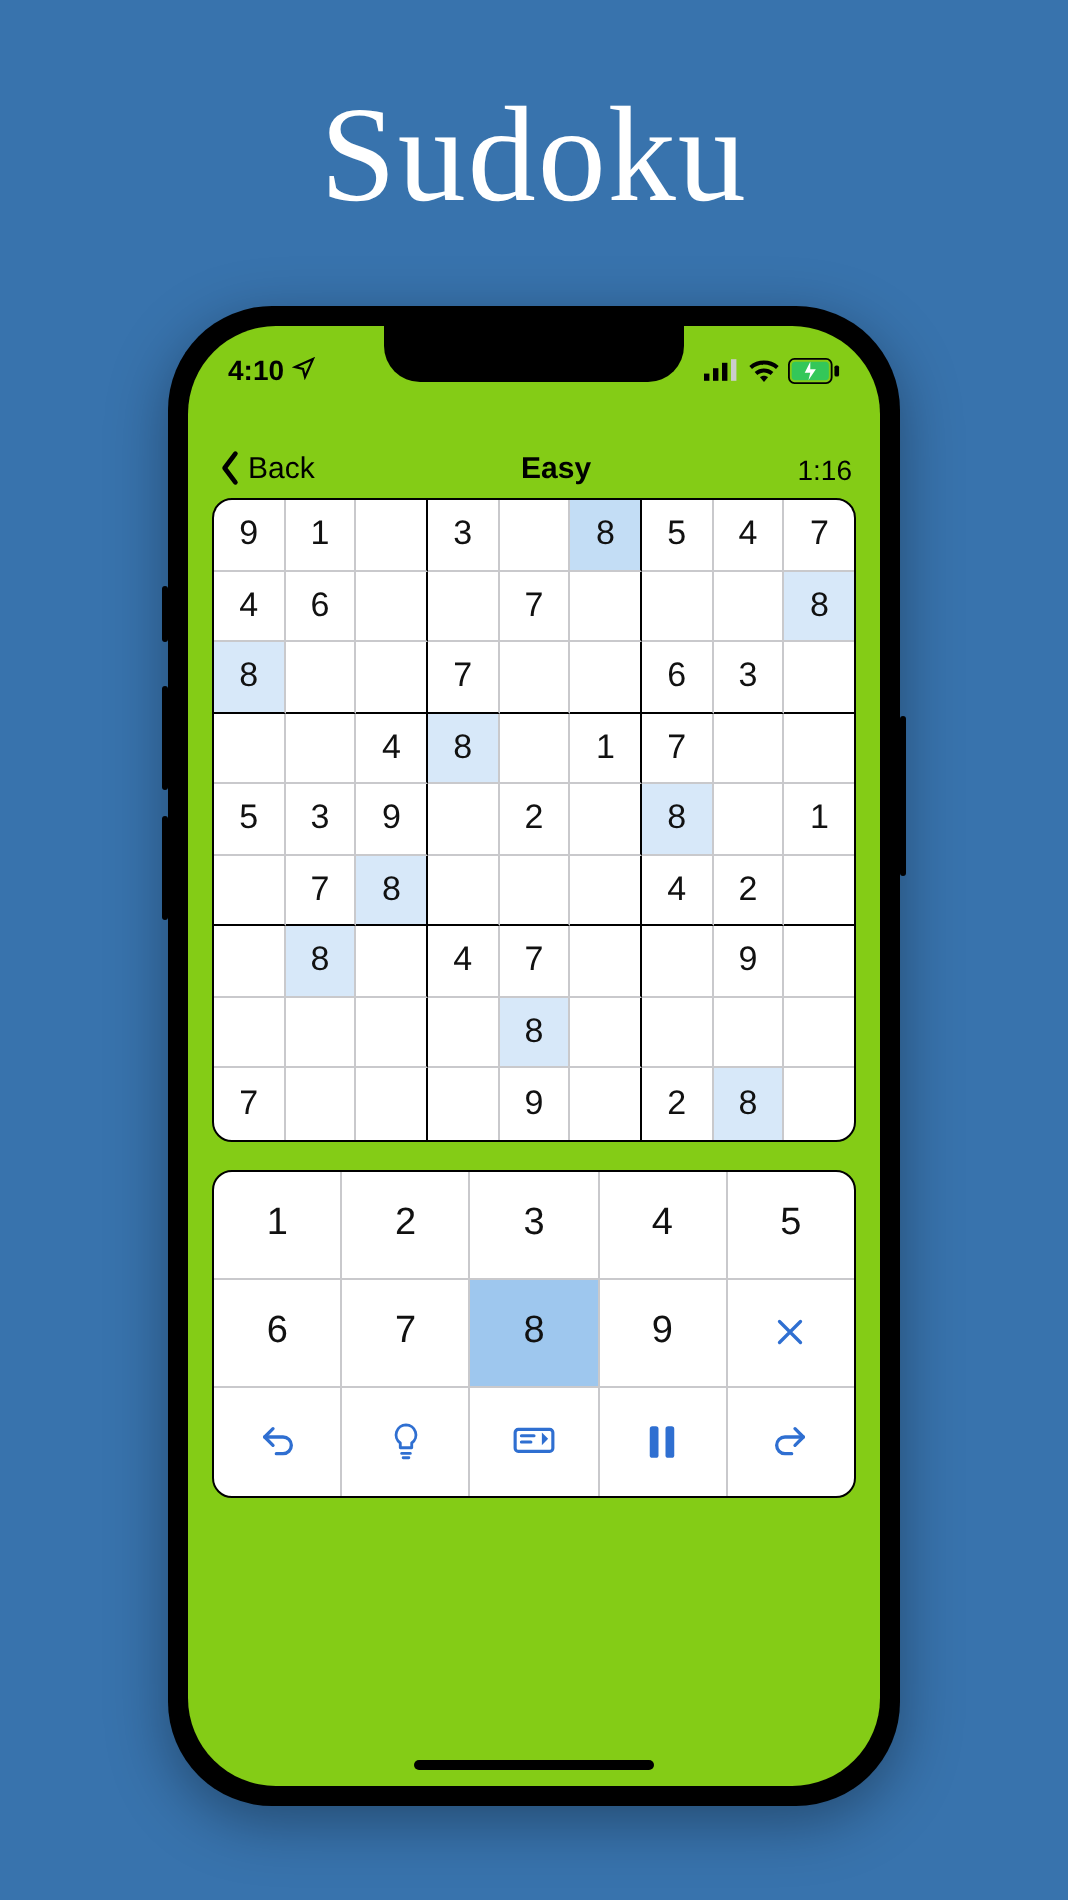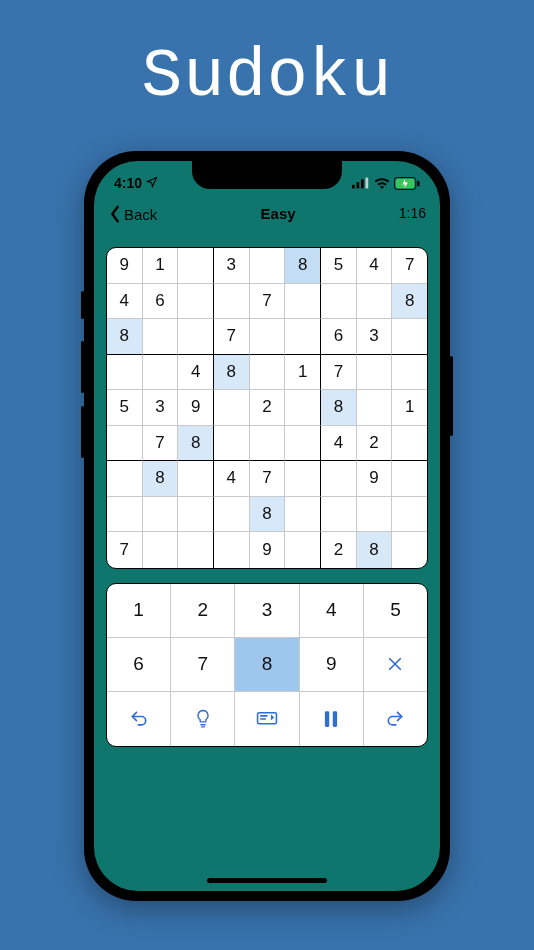--- a/index.html
+++ b/index.html
@@ -6,21 +6,21 @@
   html, body { width: 534px; height: 950px; }
   body {
     background: #3873ad;
     font-family: -apple-system, "Helvetica Neue", Arial, sans-serif;
     display: flex;
     flex-direction: column;
     align-items: center;
     overflow: hidden;
   }
   .app-title {
-    font-family: Liberation Mono, monospace;
+    font-family: Liberation Serif, serif;
     color: #fff;
     font-size: 68px;
     margin-top: 38px;
     letter-spacing: 1px;
   }
 
   .phone {
     position: relative;
     margin-top: 36px;
     width: 366px;
@@ -37,21 +37,21 @@
   }
   .side-btn.sl1 { left: -3px; top: 140px; width: 3px; height: 28px; }
   .side-btn.sl2 { left: -3px; top: 190px; width: 3px; height: 52px; }
   .side-btn.sl3 { left: -3px; top: 255px; width: 3px; height: 52px; }
   .side-btn.sr1 { right: -3px; top: 205px; width: 3px; height: 80px; }
 
   .screen {
     position: relative;
     width: 100%;
     height: 100%;
-    background: #0f766e;
+    background: #84cc16;
     border-radius: 44px;
     overflow: hidden;
   }
 
   .notch {
     position: absolute;
     top: 0;
     left: 50%;
     transform: translateX(-50%);
     width: 150px;
@@ -76,21 +76,21 @@
     z-index: 40;
   }
   .status-left { display: flex; align-items: center; gap: 4px; }
   .status-right { display: flex; align-items: center; gap: 4px; }
   .status-right svg { display: block; }
 
   .nav-bar {
     width: 100%;
     height: 36px;
     display: flex;
-    align-items: flex-start;
+    align-items: flex-end;
     justify-content: space-between;
     padding: 0 14px;
     font-size: 15px;
     color: #000;
   }
   .nav-back {
     display: flex;
     align-items: center;
     gap: 2px;
     font-size: 15px;

